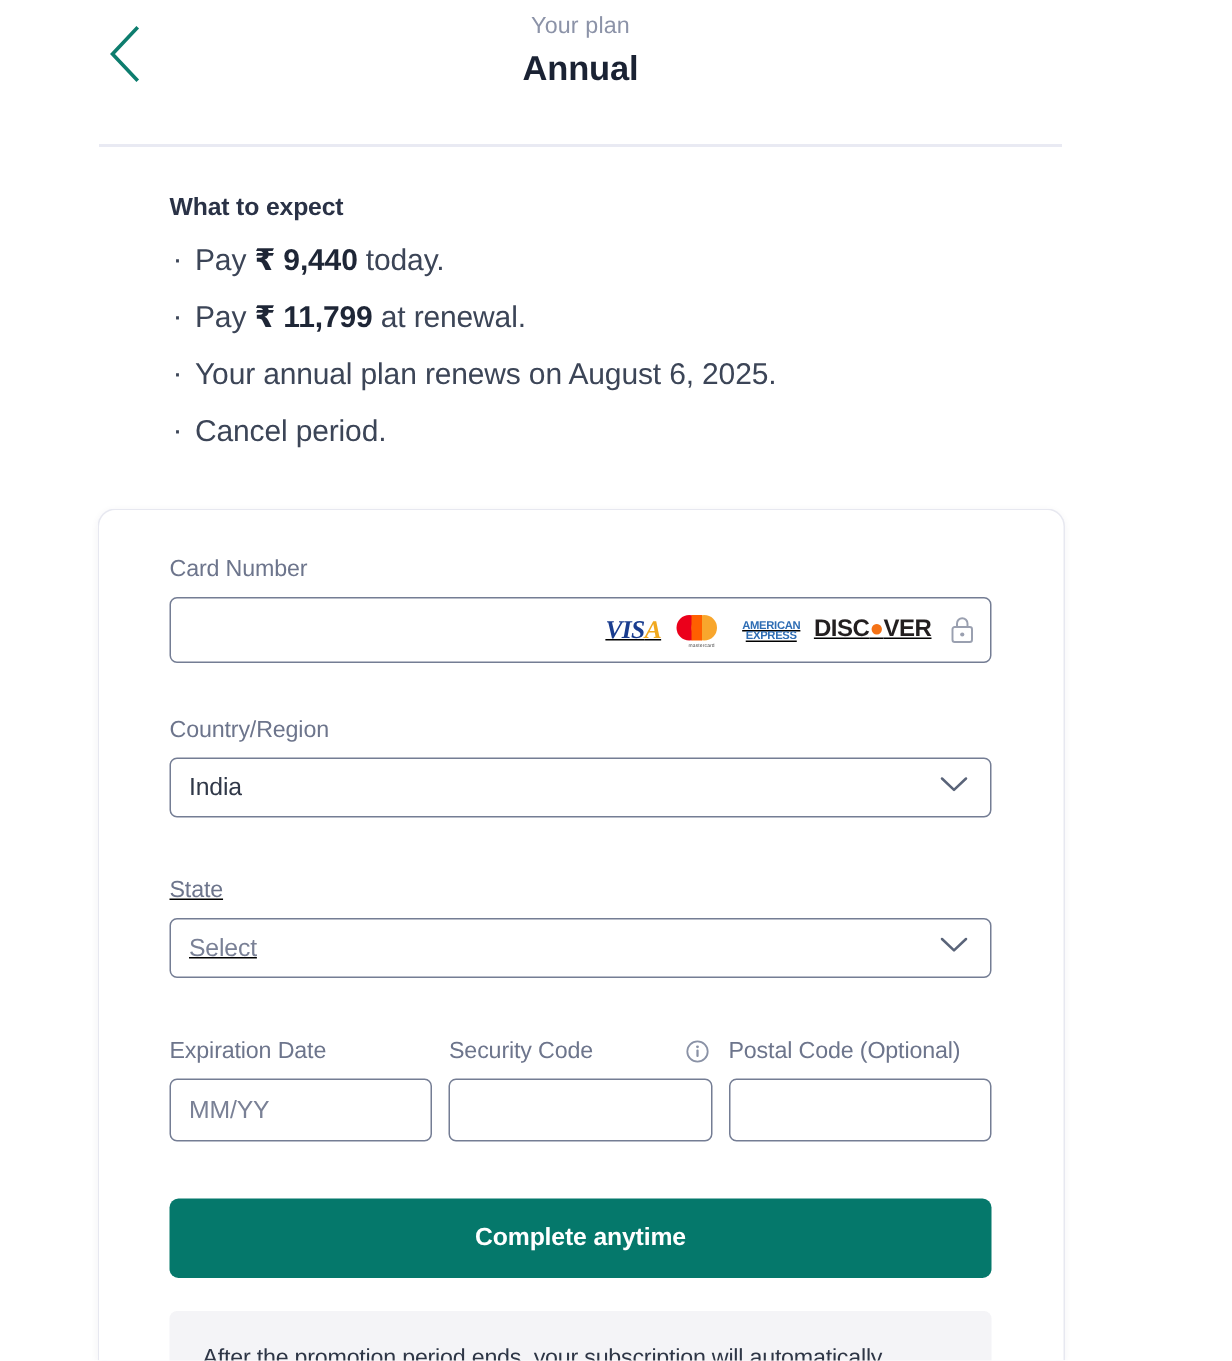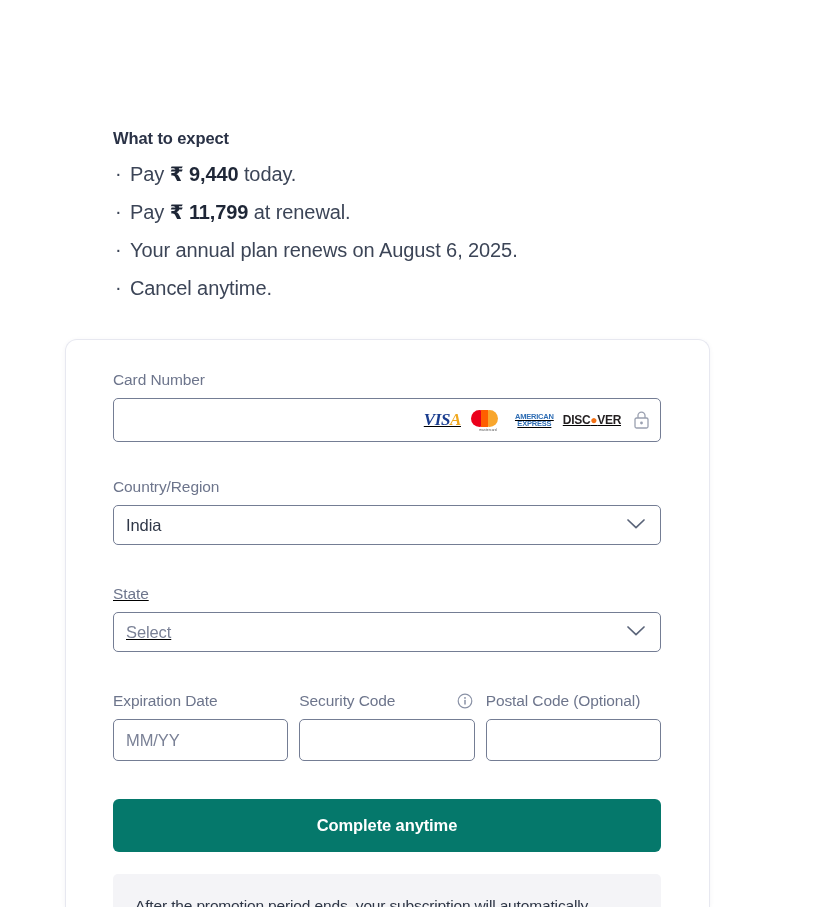--- a/index.html
+++ b/index.html
@@ -194,21 +194,21 @@
   .amex {
     text-align: center;
     line-height: 7.5px;
     font-weight: bold;
     font-size: 7.5px;
     color: #2e6db4;
     letter-spacing: -.2px;
   }
   .disc {
     font-weight: bold;
-    font-size: 12px;
+    font-size: 16px;
     color: #231f20;
     letter-spacing: -.3px;
     line-height: 1;
   }
   .disc .o { color: #f47216; }
   .lock {
     width: 17px; height: 20px;
     position: relative;
     margin-left: 3px;
   }
@@ -279,36 +279,53 @@
     color: #2e3646;
     line-height: 24px;
     letter-spacing: -.15px;
   }
 </style>
 </head>
 <body>
 
 <div class="page">
 
+  <div class="header">
+
+    <button class="back-btn">
+      <span>
+        <svg width="26" height="40" viewBox="0 0 26 40" fill="none">
+          <path d="M21 3 L5 20 L21 37" stroke="#0d7d6e" stroke-width="2.4" stroke-linecap="square" stroke-linejoin="miter" fill="none"></path>
+        </svg>
+      </span>
+    </button>
+
+    <div class="plan-block">
+      <div class="plan-eyebrow">Your plan</div>
+      <div class="plan-name">Annual</div>
+    </div>
+
+    <div class="divider"></div>
+  </div>
 
   <div class="expect">
     <div class="expect-title">What to expect</div>
 
     <ul class="expect-list">
       <li>
         <span>Pay </span><b>₹ 9,440</b><span> today.</span>
       </li>
       <li>
         <span>Pay </span><b>₹ 11,799</b><span> at renewal.</span>
       </li>
       <li>
         <span>Your annual plan renews on August 6, 2025.</span><b></b><span></span>
       </li>
       <li>
-        <span>Cancel anytime.</span><b></b><span></span>
+        <span>Cancel period.</span><b></b><span></span>
       </li>
     </ul>
   </div>
 
   <div class="pay-card">
 
     <div class="row-card">
       <div class="field-label">Card Number</div>
       <div class="input-box card-input">
         <div class="brands">

